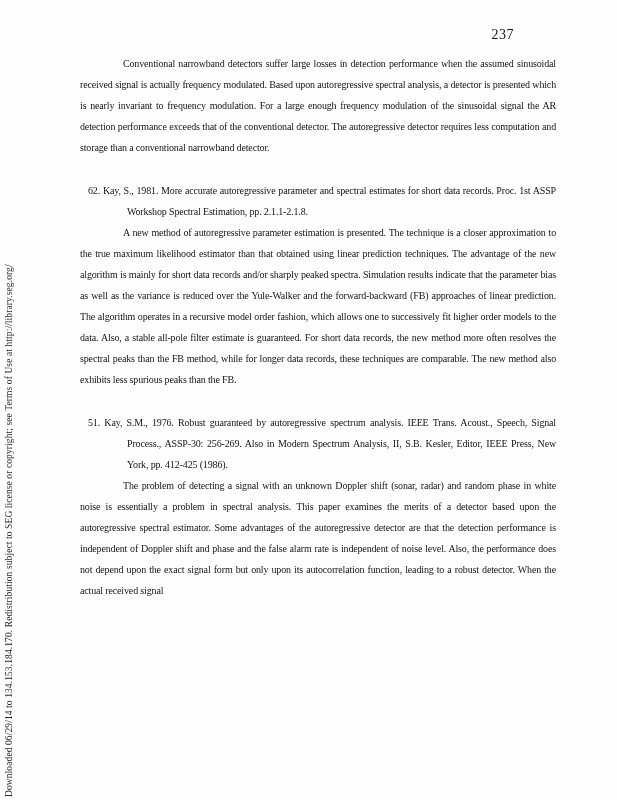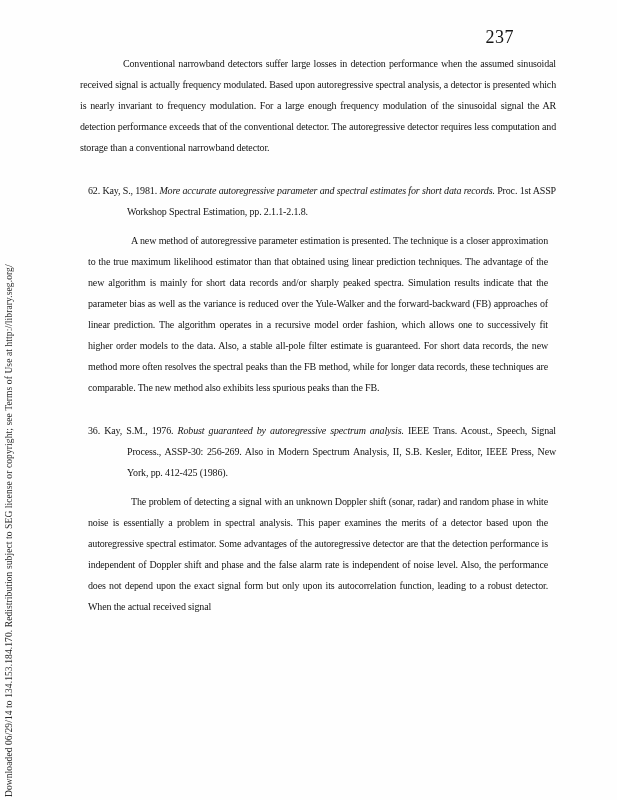--- a/index.html
+++ b/index.html
@@ -25,21 +25,21 @@
     transform: rotate(-90deg);
     font-size: 9.5px;
     letter-spacing: 0.1px;
     color: #2a2a2a;
     white-space: nowrap;
   }
   .pageno {
     position: absolute;
     top: 27px;
     right: 103px;
-    font-size: 18px;
+    font-size: 14px;
     letter-spacing: 0.5px;
   }
   .content {
     position: absolute;
     left: 80px;
     top: 53px;
     width: 476px;
     font-size: 10px;
     line-height: 21px;
     letter-spacing: -0.15px;
@@ -48,22 +48,22 @@
   .para { margin: 0; }
   .para.indent { text-indent: 43px; }
   .ref-entry { margin-top: 22px; }
   .citation {
     margin: 0;
     padding-left: 47px;
     text-indent: -39px;
     text-align: justify;
   }
   .citation .authors { font-weight: normal; }
-  .citation .title { font-style: italic; }
-  .abstract { margin: 8px; text-indent: 43px; }
+  .citation .title { }
+  .abstract { margin: 0; text-indent: 43px; }
 </style>
 </head>
 <body>
 
 <div class="scan-page">
 
   <div class="watermark">Downloaded 06/29/14 to 134.153.184.170. Redistribution subject to SEG license or copyright; see Terms of Use at http://library.seg.org/</div>
 
   <div class="pageno">237</div>
 
@@ -76,21 +76,21 @@
         <span class="refnum">62.</span>
         <span class="authors">Kay, S., 1981.</span>
         <span class="title">More accurate autoregressive parameter and spectral estimates for short data records.</span>
         <span class="source">Proc. 1st ASSP Workshop Spectral Estimation, pp. 2.1.1-2.1.8.</span>
       </p>
       <p class="para abstract">A new method of autoregressive parameter estimation is presented. The technique is a closer approximation to the true maximum likelihood estimator than that obtained using linear prediction techniques. The advantage of the new algorithm is mainly for short data records and/or sharply peaked spectra. Simulation results indicate that the parameter bias as well as the variance is reduced over the Yule-Walker and the forward-backward (FB) approaches of linear prediction. The algorithm operates in a recursive model order fashion, which allows one to successively fit higher order models to the data. Also, a stable all-pole filter estimate is guaranteed. For short data records, the new method more often resolves the spectral peaks than the FB method, while for longer data records, these techniques are comparable. The new method also exhibits less spurious peaks than the FB.</p>
     </div>
 
     <div class="ref-entry">
       <p class="citation">
-        <span class="refnum">36.</span>
+        <span class="refnum">51.</span>
         <span class="authors">Kay, S.M., 1976.</span>
         <span class="title">Robust guaranteed by autoregressive spectrum analysis.</span>
         <span class="source">IEEE Trans. Acoust., Speech, Signal Process., ASSP-30: 256-269. Also in Modern Spectrum Analysis, II, S.B. Kesler, Editor, IEEE Press, New York, pp. 412-425 (1986).</span>
       </p>
       <p class="para abstract">The problem of detecting a signal with an unknown Doppler shift (sonar, radar) and random phase in white noise is essentially a problem in spectral analysis. This paper examines the merits of a detector based upon the autoregressive spectral estimator. Some advantages of the autoregressive detector are that the detection performance is independent of Doppler shift and phase and the false alarm rate is independent of noise level. Also, the performance does not depend upon the exact signal form but only upon its autocorrelation function, leading to a robust detector. When the actual received signal</p>
     </div>
 
   </div>
 </div>
 

